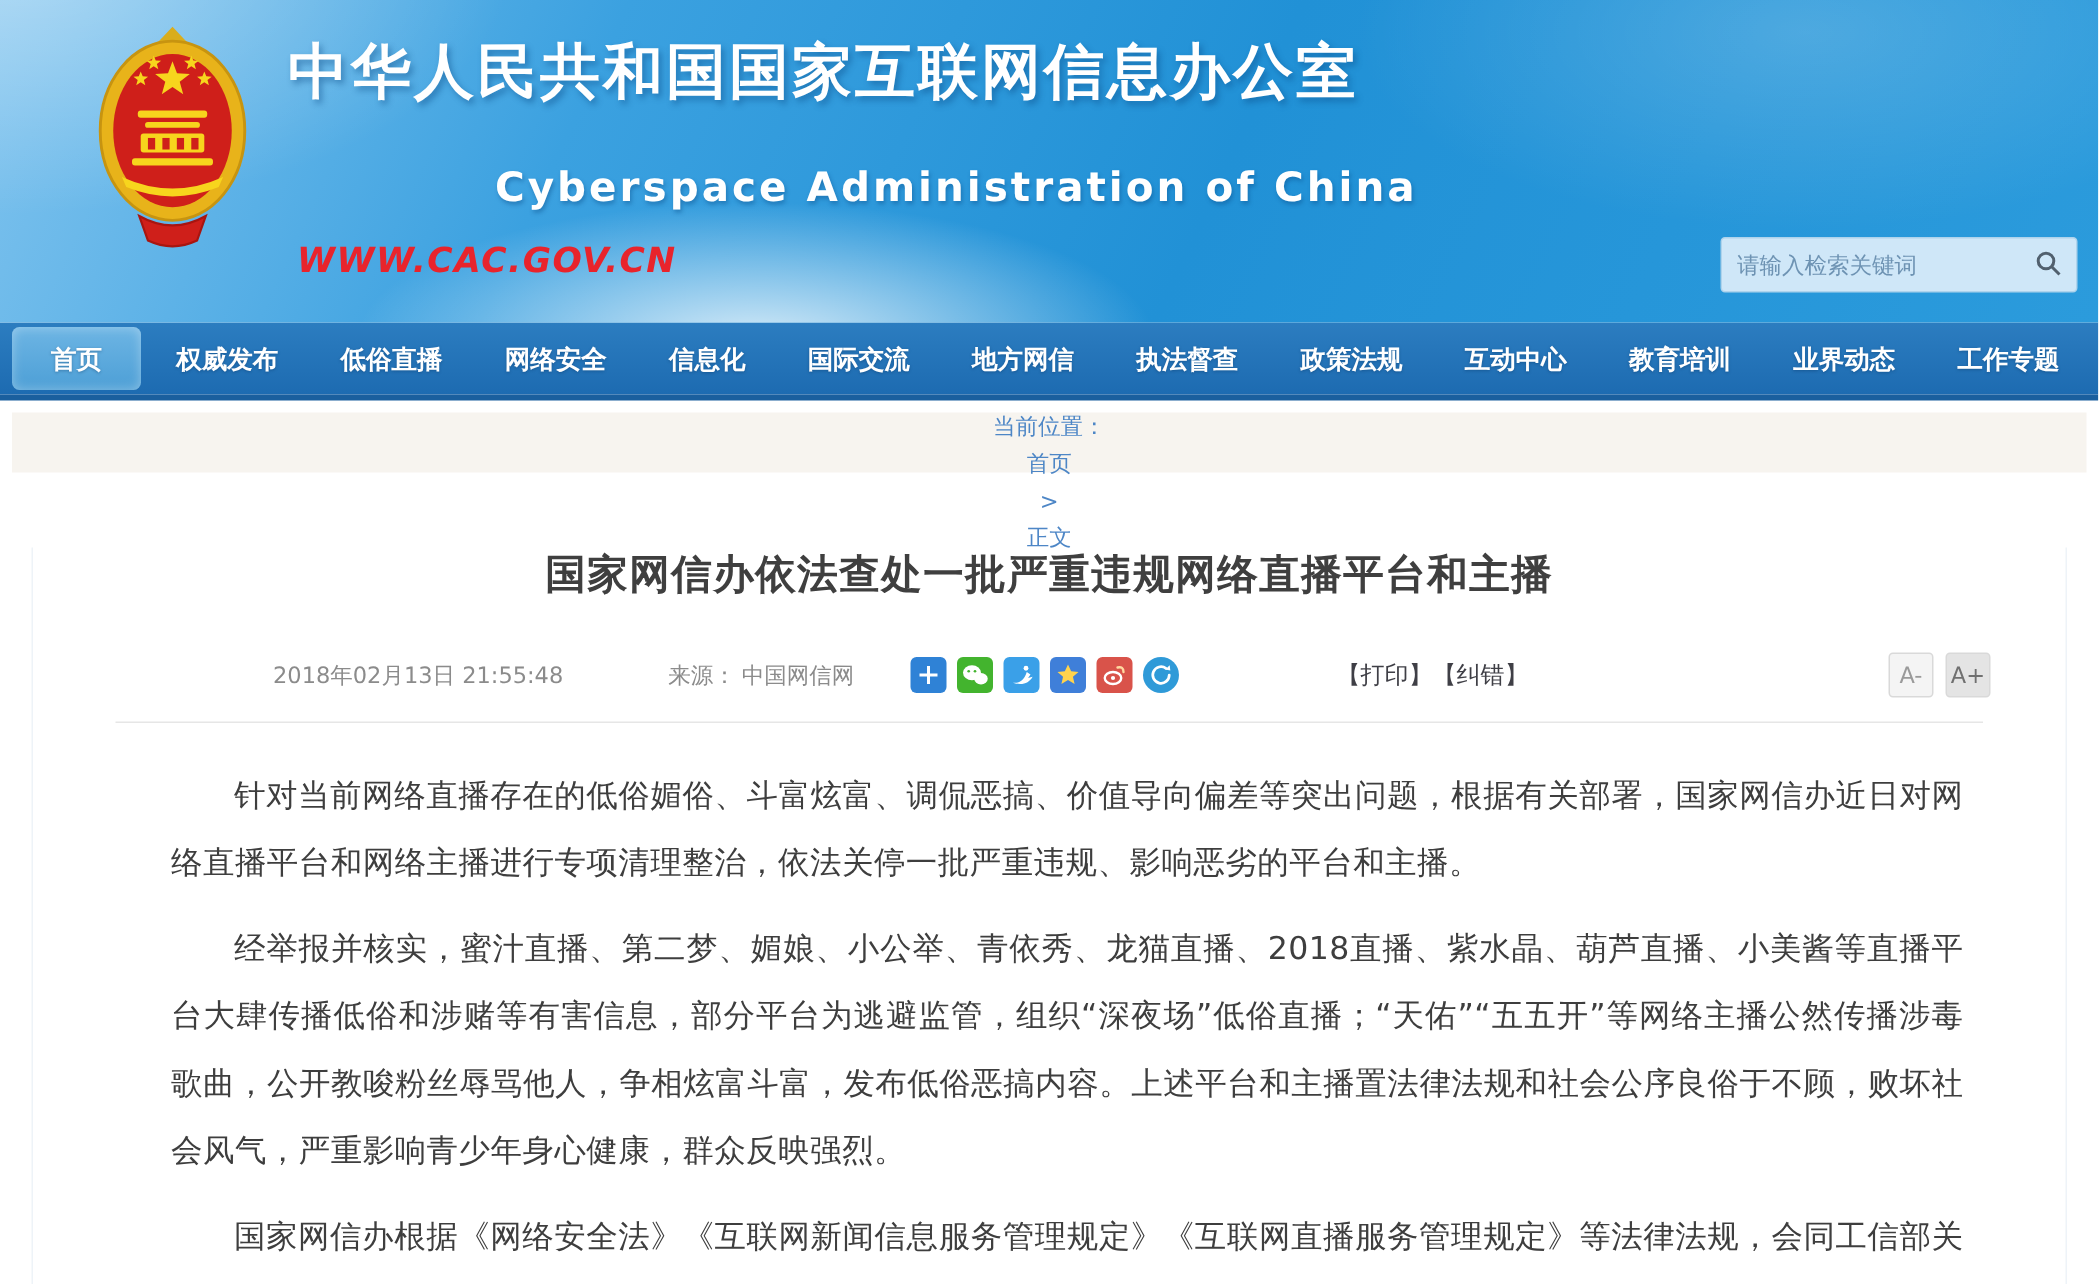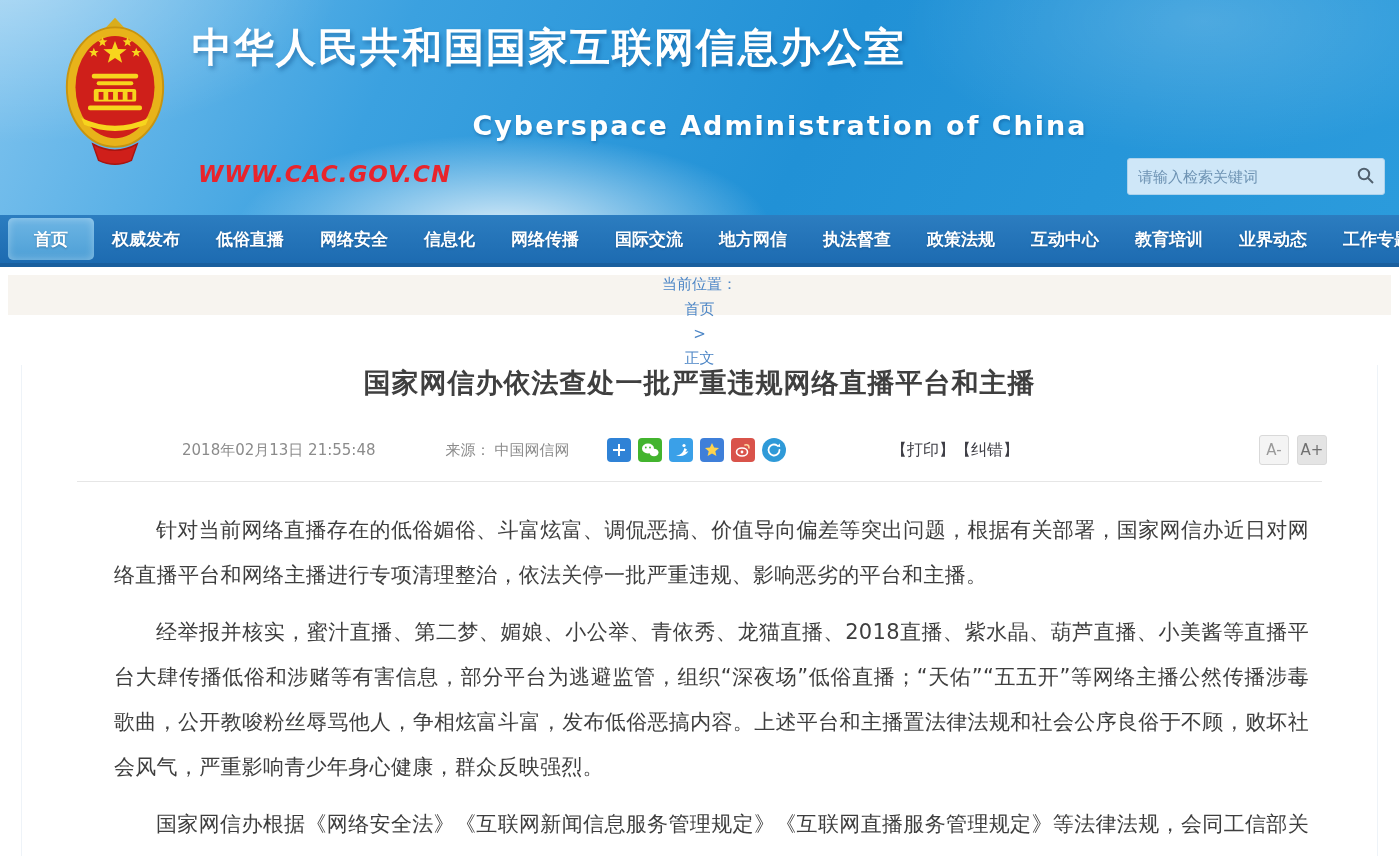--- a/index.html
+++ b/index.html
@@ -17,30 +17,30 @@
       linear-gradient(115deg,#7fc3ee 0%, #3ba1e0 28%, #2191d6 58%, #2b9bdc 100%);
   }
   .emblem { position:absolute; left:62px; top:16px; }
   .header-title {
     position:absolute; left:192px; top:20px; white-space:nowrap;
     font-size:40px; font-weight:bold; color:#fff; letter-spacing:2px;
     text-shadow:2px 3px 4px rgba(8,70,130,.45);
     text-align:center;
   }
   .header-subtitle {
-    position:absolute; left:330px; width:900px; top:110px; text-align:center;
+    position:absolute; left:330px; width:900px; top:110px; 
     font-size:27px; font-weight:bold; color:#fff; letter-spacing:2px;
     text-shadow:1px 2px 3px rgba(8,70,130,.4);
   }
   .site-url {
     position:absolute; left:198px; top:161px;
     font-size:23px; font-weight:bold; color:#e8242c; letter-spacing:1px;font-style:italic;
   }
   .search-box {
-    position:absolute; right:14px; top:158px; width:258px; height:37px;
+    position:absolute; right:14px; top:158px; width:238px; height:37px;
     background:#cfe7f8; border:1px solid #aed3ec; border-radius:3px;
     display:flex; align-items:center; padding:0 10px;
   }
   .search-box input {
     flex:1; border:0; background:transparent; outline:none;
     font-size:15px; color:#33536e; font-family:inherit;
   }
   .search-box input::placeholder { color:#6e93b3; opacity:1; }
   .search-btn { border:0; background:transparent; cursor:pointer; display:flex; align-items:center; }
 
@@ -160,21 +160,20 @@
     </div>
   </header>
 
   <nav class="main-nav">
     <ul>
       <li class="active">首页</li>
       <li>权威发布</li>
       <li>低俗直播</li>
       <li>网络安全</li>
       <li>信息化</li>
-      <li>网络传播</li>
       <li>国际交流</li>
       <li>地方网信</li>
       <li>执法督查</li>
       <li>政策法规</li>
       <li>互动中心</li>
       <li>教育培训</li>
       <li>业界动态</li>
       <li>工作专题</li>
     </ul>
   </nav>

